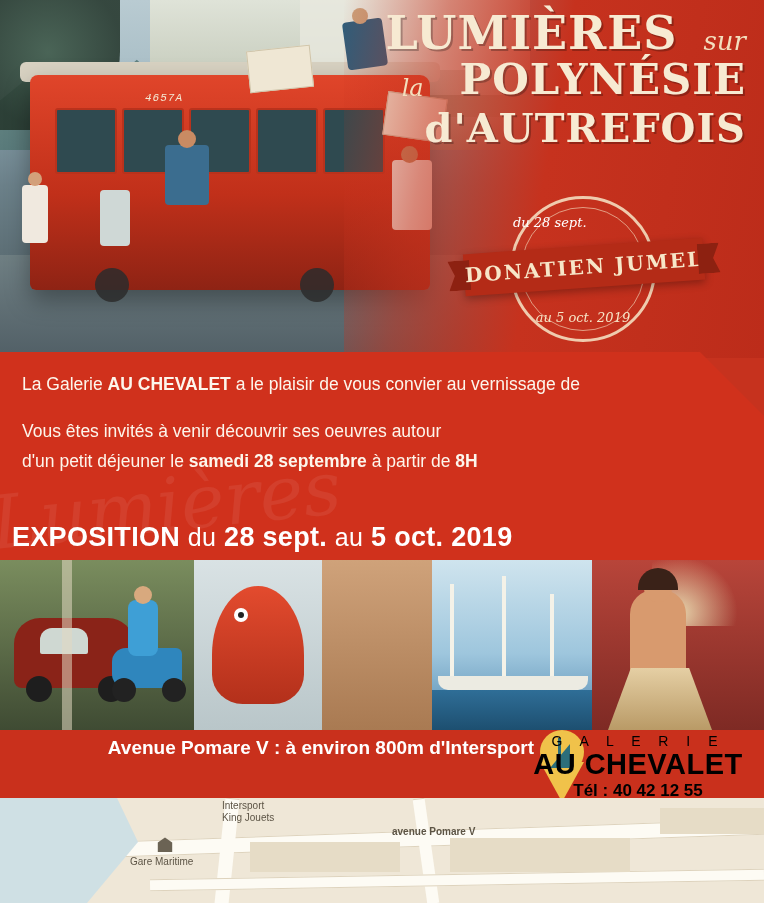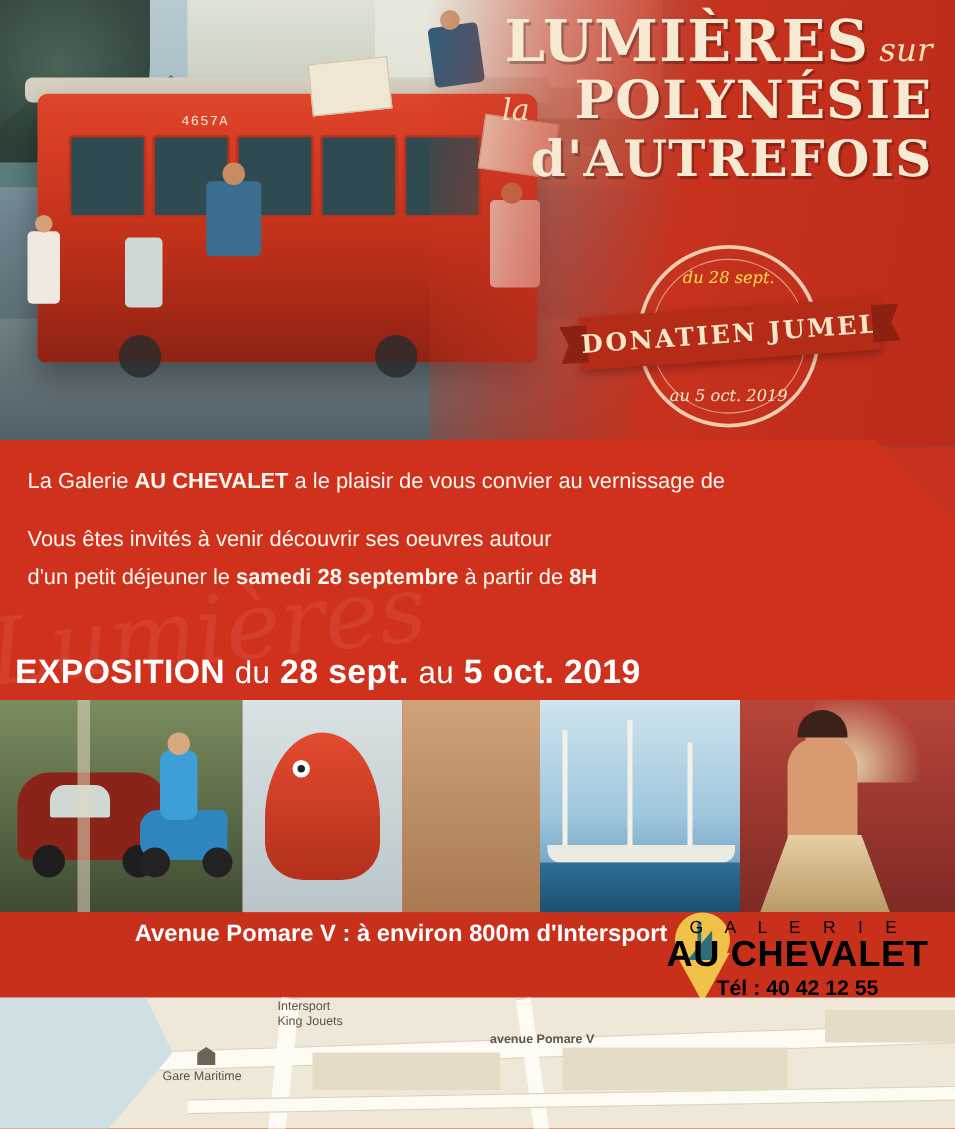--- a/index.html
+++ b/index.html
@@ -6,21 +6,21 @@
   body{
     width:764px;height:903px;overflow:hidden;
     font-family:"Liberation Sans", sans-serif;
     background:#c6321e;
     position:relative;
   }
   .poster{position:relative;width:764px;height:903px;overflow:hidden;}
 
   
   .hero{position:absolute;left:0;top:0;width:764px;height:358px;overflow:hidden;
-    background:linear-gradient(180deg,#9ab4c0 0%,#8fa9b4 18%,#7e96a0 36%,#6b8089 52%,#5e7077 70%,#51626a 100%);}
+    background:linear-gradient(180deg,#9ab4c0 0%,#8fa9b4 18%,#7e96a0 36%,#6b8089 52%,#5e7077 70%,#51626a 100%);font-style:italic;}
   
   .sky{position:absolute;left:0;top:0;width:520px;height:120px;
     background:linear-gradient(180deg,#b9cbd2,#9fb6bf);}
   .bldg{position:absolute;left:150px;top:0;width:370px;height:150px;
     background:linear-gradient(180deg,#dfe3d8,#c3c9b9 60%,#8e9688);}
   .bldg2{position:absolute;left:300px;top:0;width:230px;height:70px;background:#e8e8de;opacity:.8;}
   .awning{position:absolute;left:150px;top:95px;width:380px;height:22px;background:#9aa48f;opacity:.85;}
   .mount{position:absolute;left:0;top:40px;width:190px;height:110px;
     background:linear-gradient(160deg,#6d8e8c,#4e6f70);
     clip-path:polygon(0 100%,0 55%,25% 20%,52% 48%,72% 18%,100% 62%,100% 100%);}
@@ -51,33 +51,33 @@
   .p-girl{left:22px;top:185px;width:26px;height:58px;background:#f0e9df;}
   .p-girl-h{left:28px;top:172px;width:14px;height:14px;border-radius:50%;background:#d3a07a;}
   .p-side{left:100px;top:190px;width:30px;height:56px;background:#cfd8d6;}
   .hero-fade{position:absolute;right:0;top:0;width:420px;height:358px;
     background:linear-gradient(100deg,rgba(198,50,30,0) 0%,rgba(198,50,30,.55) 22%,#c6321e 48%,#bc2c1a 100%);}
 
   
   .title-wrap{position:absolute;right:18px;top:10px;width:400px;text-align:right;color:#f7ead2;}
   .t-l1{font-family:"DejaVu Serif",serif;font-weight:bold;font-size:46px;letter-spacing:1px;line-height:1;
         text-shadow:2px 2px 0 rgba(0,0,0,.25);}
-  .t-sur{font-family:"DejaVu Serif",serif;font-style:italic;font-size:26px;color:#f3dfbe;}
+  .t-sur{font-family:"DejaVu Serif",serif;font-style:italic;font-size:26px;color:#f3dfbe;margin-left:18px;}
   .t-la{font-family:"DejaVu Serif",serif;font-style:italic;font-size:24px;color:#f3dfbe;}
   .t-l2{font-family:"DejaVu Serif",serif;font-weight:bold;font-size:42px;letter-spacing:1px;line-height:1.05;
         text-shadow:2px 2px 0 rgba(0,0,0,.25);margin-left:28px;}
   .t-l3{font-family:"DejaVu Serif",serif;font-weight:bold;font-size:40px;letter-spacing:1px;line-height:1.1;
         text-shadow:2px 2px 0 rgba(0,0,0,.25);}
   .row-r{display:flex;justify-content:flex-end;align-items:flex-end;gap:8px;}
 
   
   .stamp{position:absolute;right:108px;top:196px;width:140px;height:140px;border-radius:50%;
     border:3px solid rgba(247,230,200,.85);}
   .stamp-in{position:absolute;left:8px;top:8px;right:8px;bottom:8px;border-radius:50%;border:1px solid rgba(247,230,200,.6);}
-  .stamp-top{position:absolute;top:16px;left:0;width:100%;text-align:center;color:#fde047;
+  .stamp-top{position:absolute;top:16px;left:0;width:100%;text-align:left;color:#ffffff;
     font-family:"DejaVu Serif",serif;font-style:italic;font-size:13px;}
   .stamp-bot{position:absolute;bottom:14px;left:0;width:100%;text-align:center;color:#f7e6c8;
     font-family:"DejaVu Serif",serif;font-style:italic;font-size:13px;}
   .ribbon{position:absolute;right:60px;top:246px;width:240px;height:42px;background:#b42b17;
     transform:rotate(-4deg);box-shadow:0 3px 8px rgba(0,0,0,.3);}
   .ribbon::before,.ribbon::after{content:"";position:absolute;top:6px;width:22px;height:30px;background:#8d2111;}
   .ribbon::before{left:-16px;clip-path:polygon(0 0,100% 0,100% 100%,0 100%,30% 50%);}
   .ribbon::after{right:-16px;clip-path:polygon(0 0,100% 0,70% 50%,100% 100%,0 100%);}
   .ribbon-txt{position:absolute;left:0;top:0;width:100%;height:42px;line-height:42px;text-align:center;
     color:#f7e6c8;font-family:"DejaVu Serif",serif;font-weight:bold;font-size:20px;letter-spacing:2px;}

